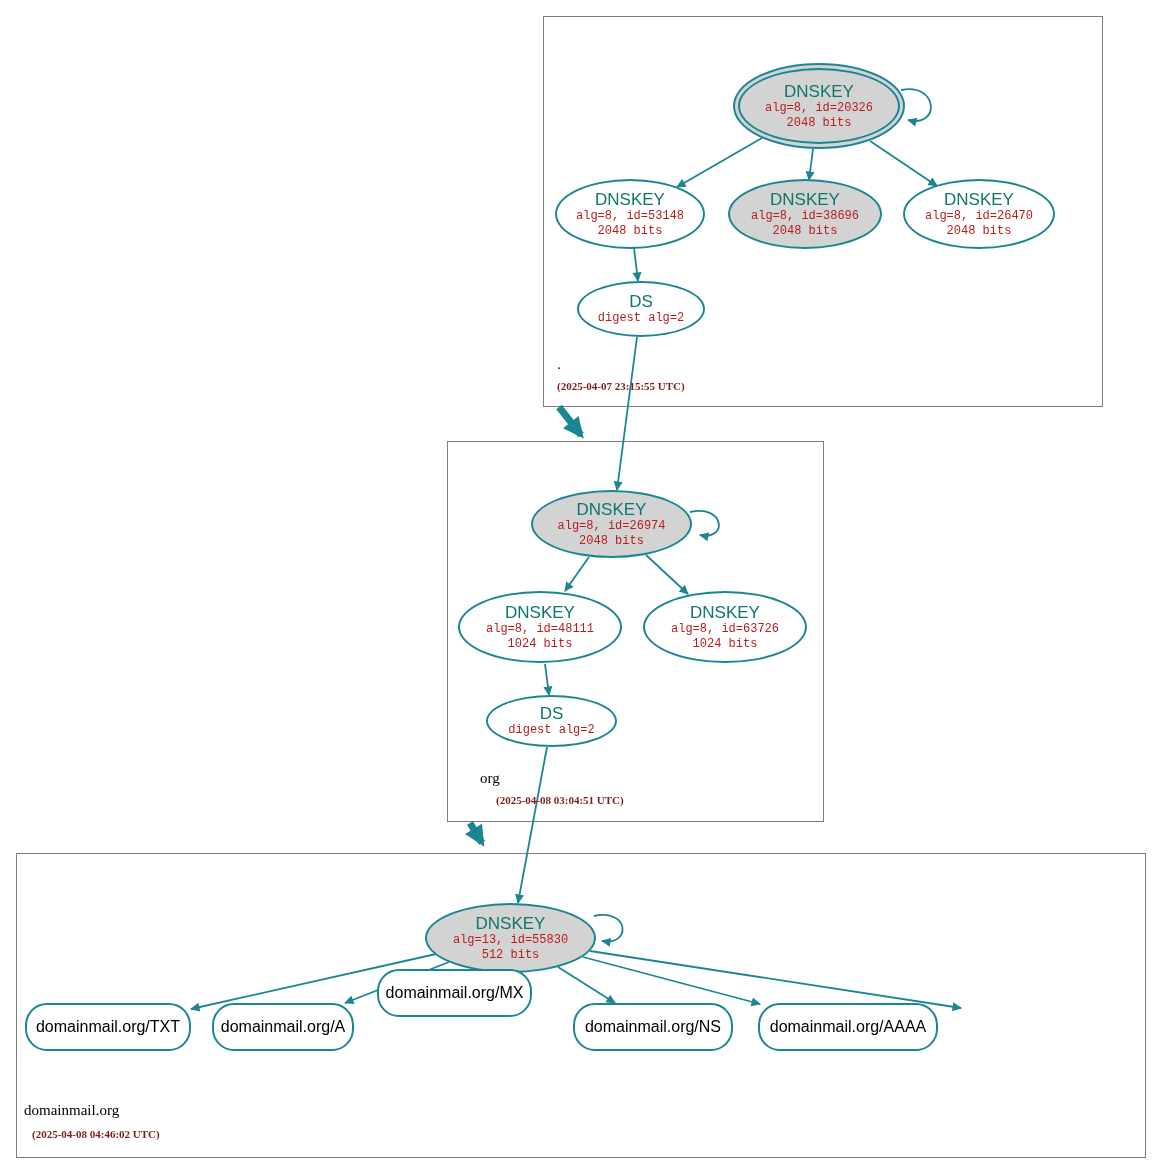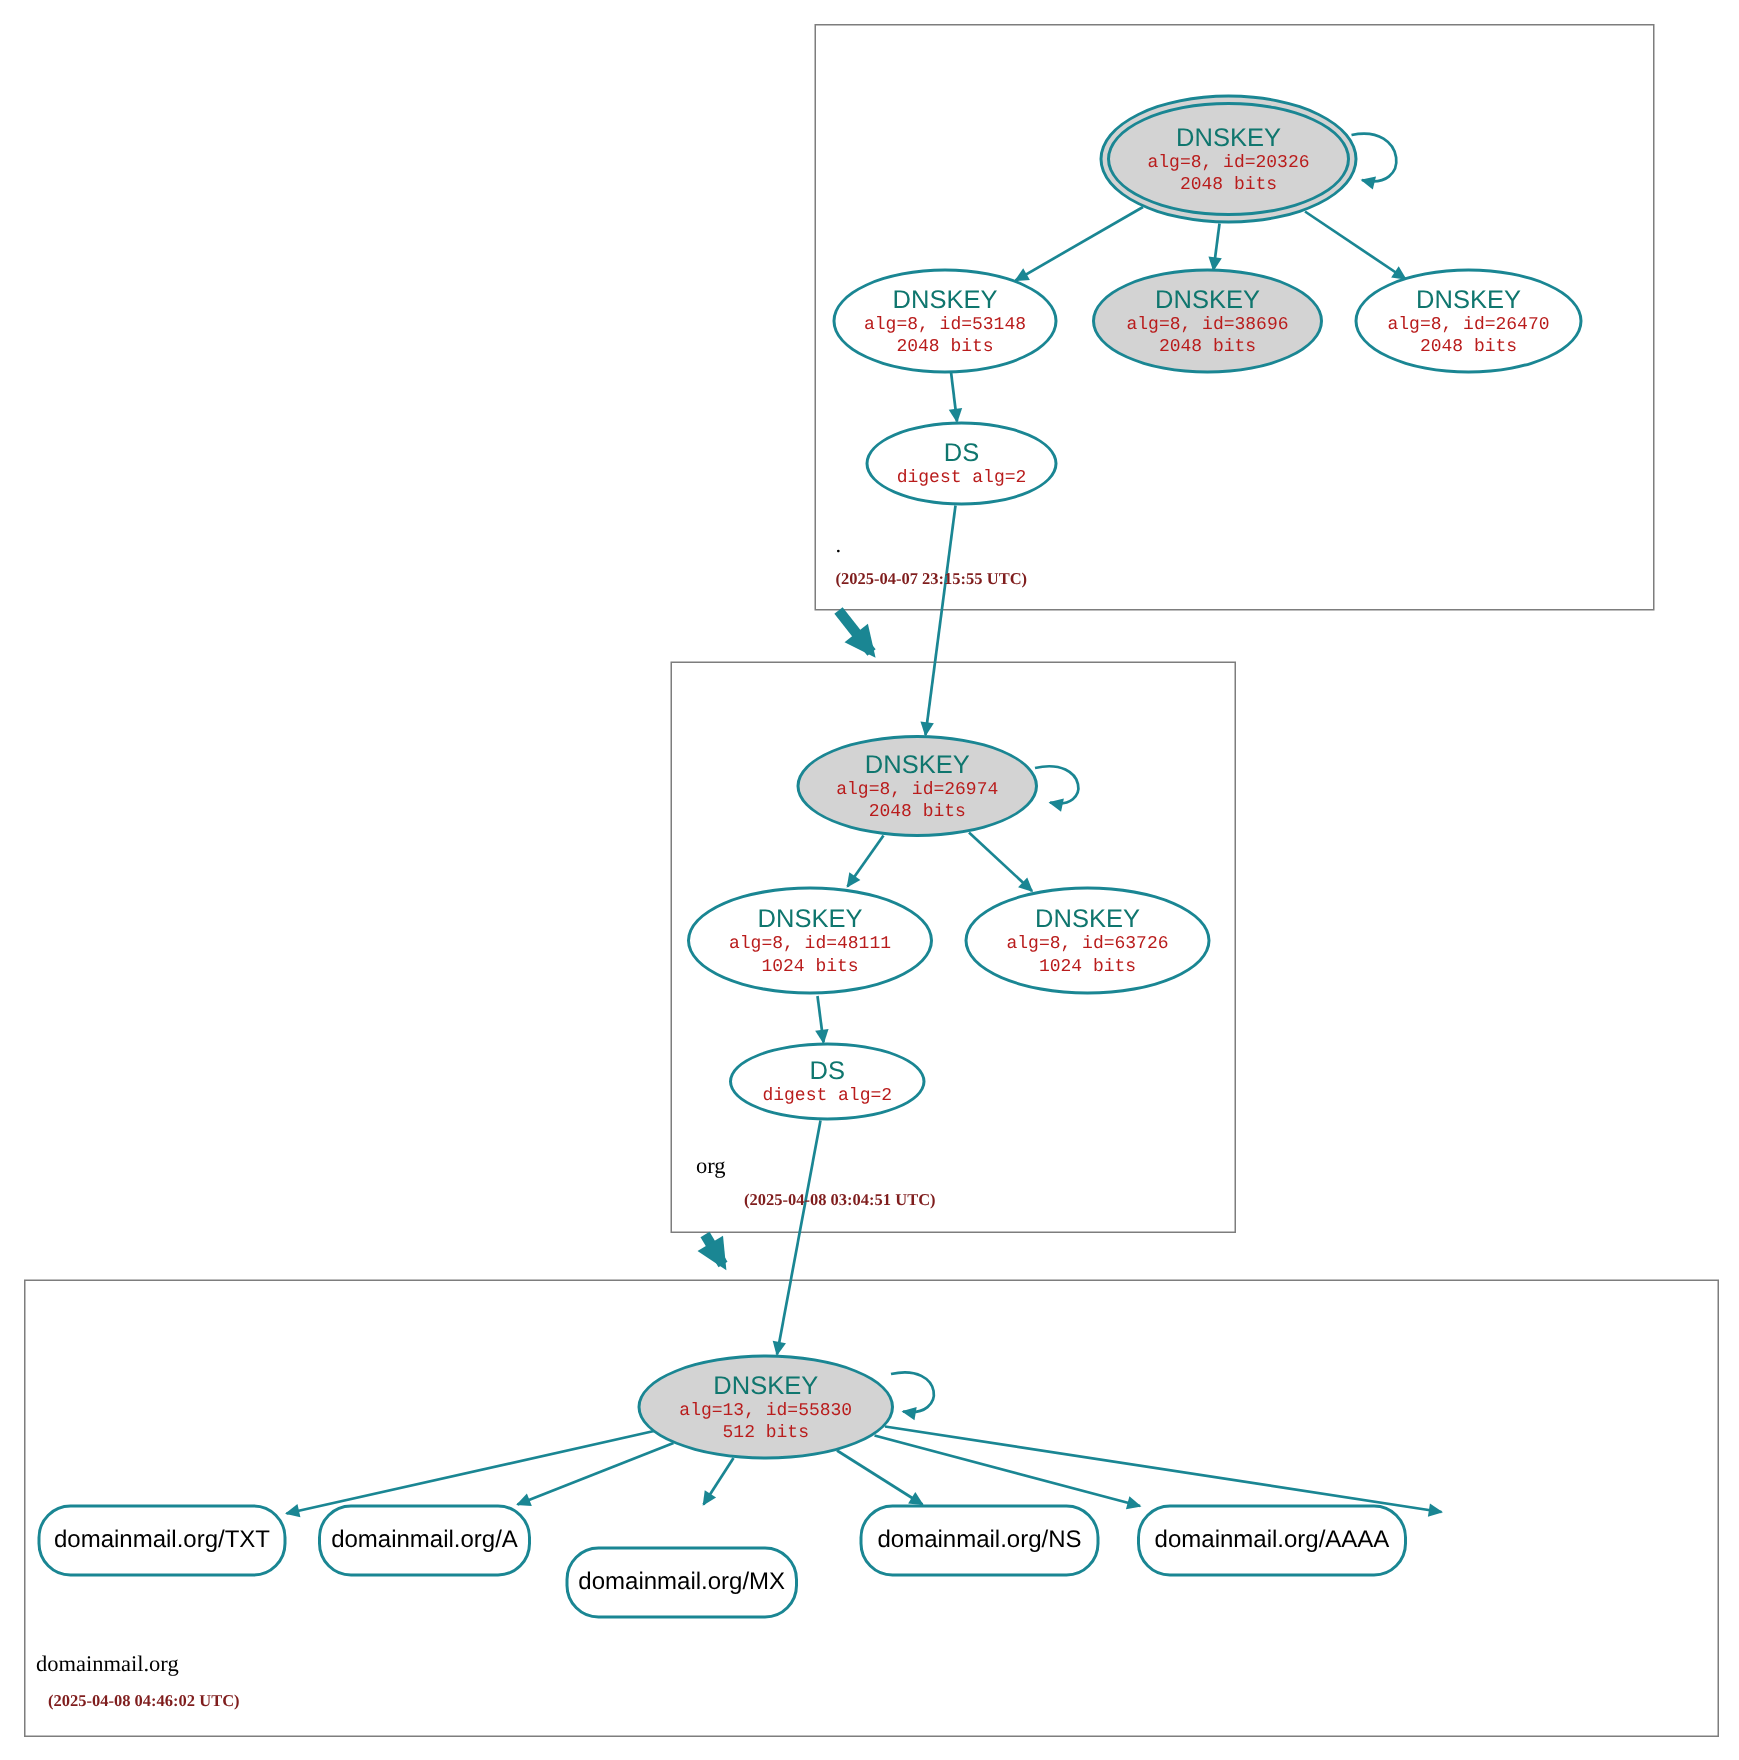--- a/index.html
+++ b/index.html
@@ -120,26 +120,26 @@
   </div>
 
   <div class="node gray" style="left:425px;top:903px;width:171px;height:70px;">
     <span class="ntitle">DNSKEY</span>
     <span class="ndetail">alg=13, id=55830</span>
     <span class="nbits">512 bits</span>
   </div>
 
   <div class="rrset" style="left:25px;top:1003px;width:166px;">domainmail.org/TXT</div>
   <div class="rrset" style="left:212px;top:1003px;width:142px;">domainmail.org/A</div>
-  <div class="rrset" style="left:377px;top:1031px;width:155px;text-align:center;">domainmail.org/MX</div>
+  <div class="rrset" style="left:377px;top:969px;width:155px;text-align:center;">domainmail.org/MX</div>
   <div class="rrset" style="left:573px;top:1003px;width:160px;">domainmail.org/NS</div>
   <div class="rrset" style="left:758px;top:1003px;width:180px;">domainmail.org/AAAA</div>
 
   <div class="zlabel" style="left:557px;top:356px;">.</div>
   <div class="zts" style="left:557px;top:380px;">(2025-04-07 23:15:55 UTC)</div>
 
-  <div class="zlabel" style="left:464px;top:770px;">org</div>
+  <div class="zlabel" style="left:480px;top:770px;">org</div>
   <div class="zts" style="left:462px;top:794px;margin-left:34px;">(2025-04-08 03:04:51 UTC)</div>
 
   <div class="zlabel" style="left:24px;top:1102px;">domainmail.org</div>
   <div class="zts" style="left:32px;top:1128px;">(2025-04-08 04:46:02 UTC)</div>
 
 </div>
 
 </body></html>

